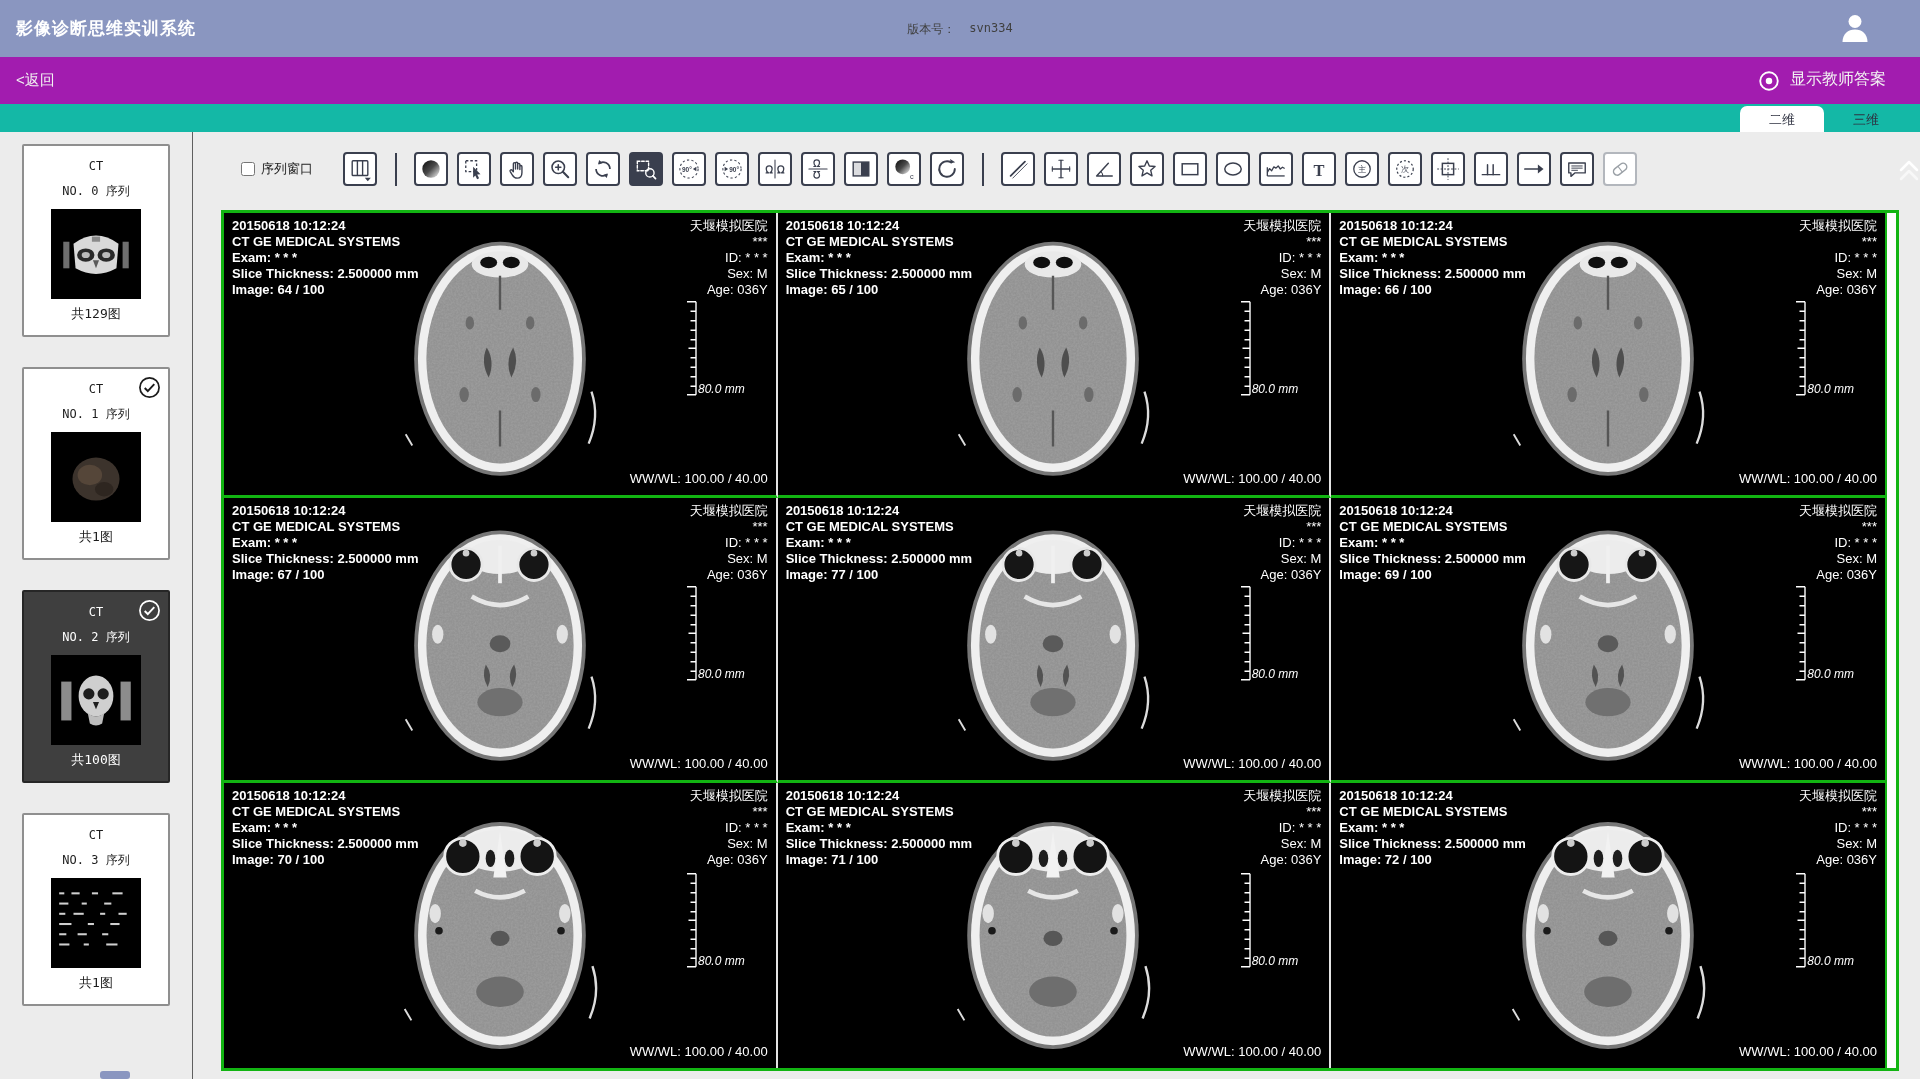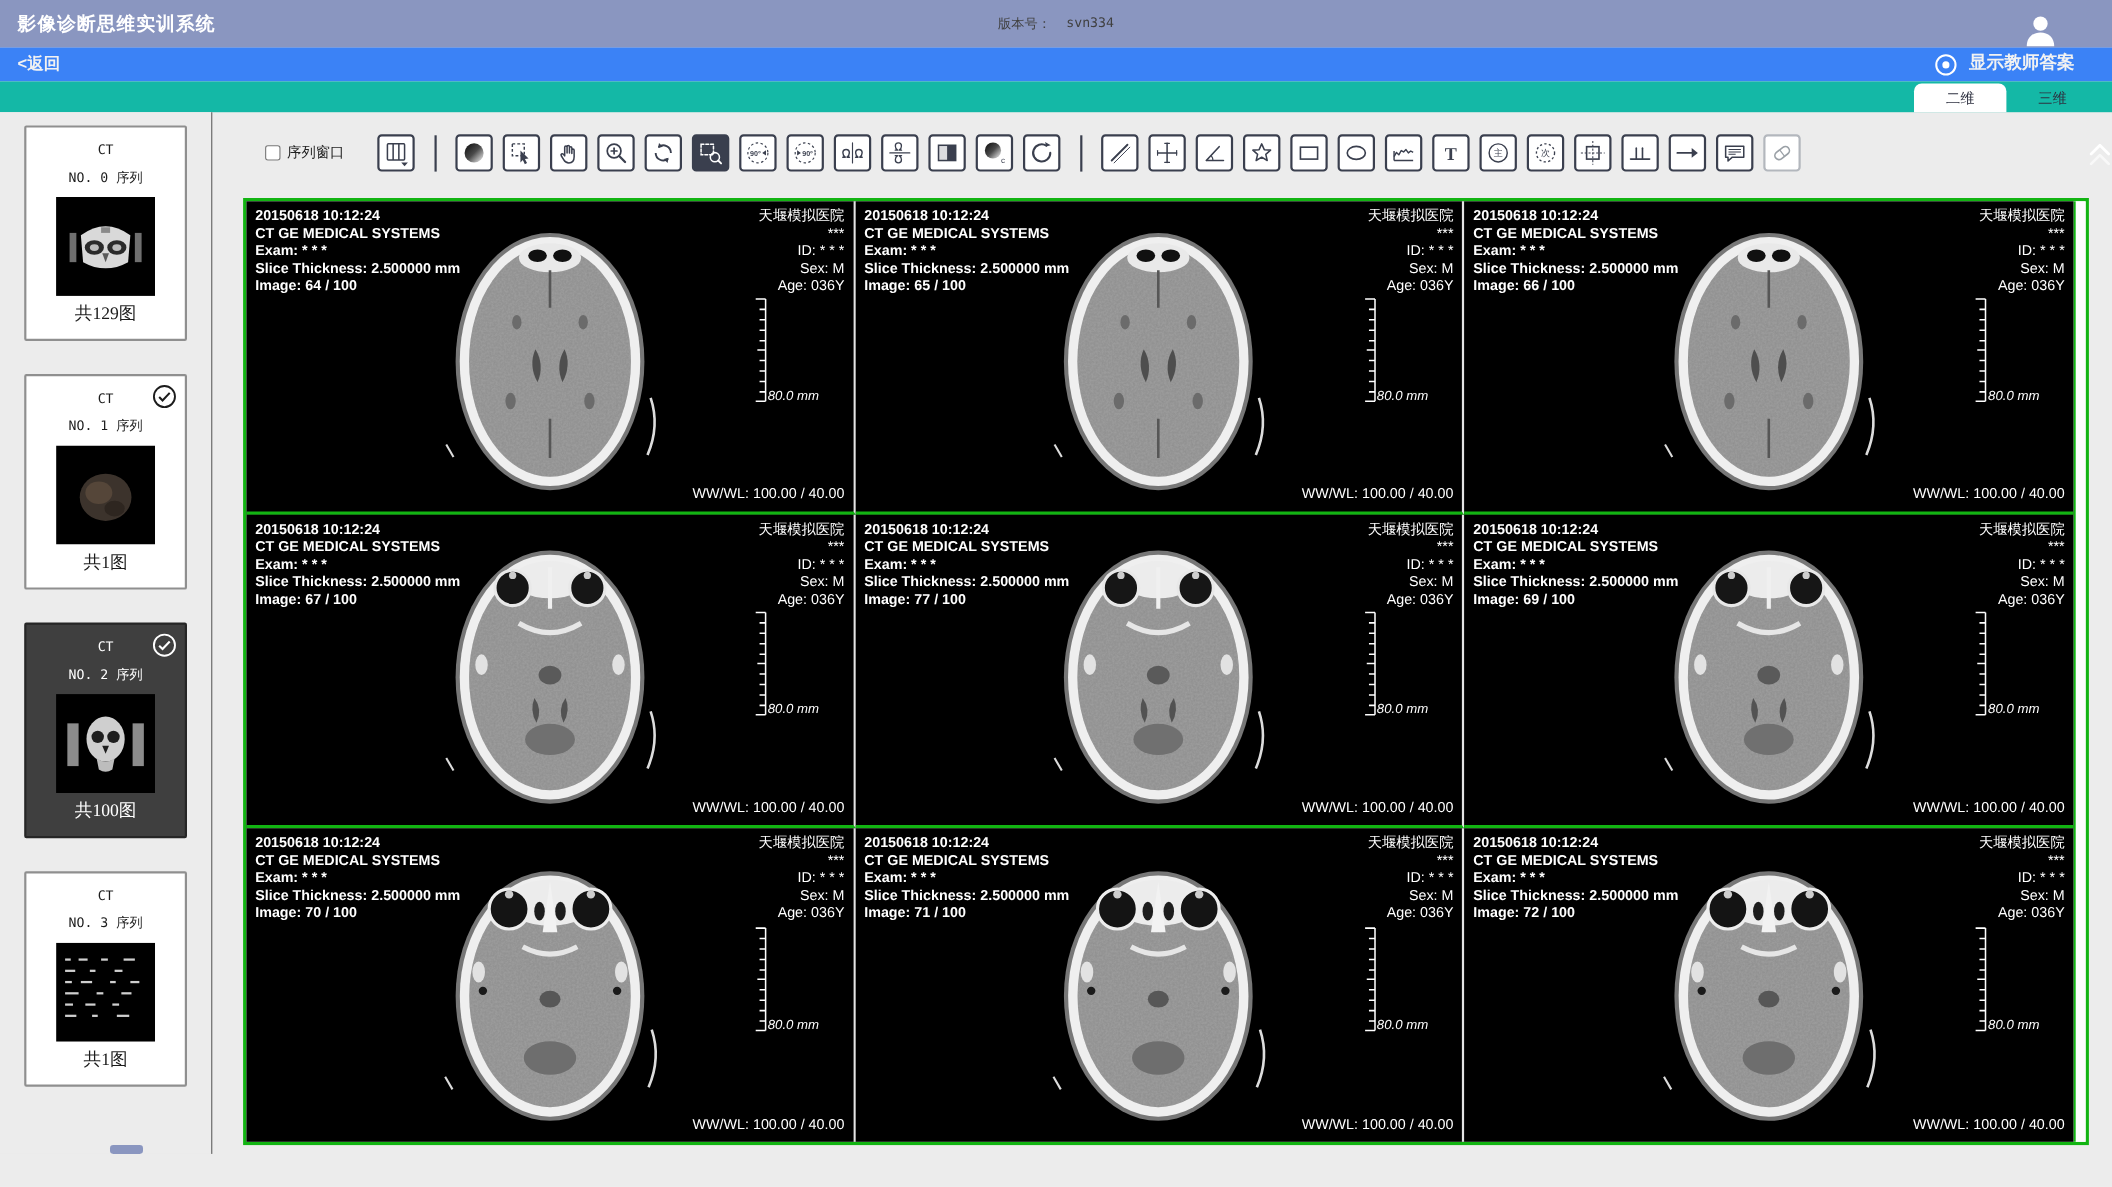--- a/index.html
+++ b/index.html
@@ -1,47 +1,47 @@
 <!DOCTYPE html>
 <html><head>
 <meta charset="utf-8">
 <style>
   html,body{margin:0;padding:0;}
   body{width:1920px;height:1079px;overflow:hidden;background:#ececec;
        font-family:"Liberation Sans","DejaVu Sans",sans-serif;-webkit-font-smoothing:antialiased;}
   .app{width:1920px;height:1079px;display:flex;flex-direction:column;}
 
   
-  .header{height:43px;background:#8a96c0;position:relative;display:flex;align-items:center;flex-shrink:0;}
+  .header{height:57px;background:#8a96c0;position:relative;display:flex;align-items:center;flex-shrink:0;}
   .title{color:#fff;font-size:17px;font-weight:bold;margin-left:16px;letter-spacing:1px;}
   .version{position:absolute;left:50%;top:50%;transform:translate(-50%,-50%);font-size:12px;color:#404040;
            font-family:"DejaVu Sans Mono",monospace;display:flex;gap:14px;}
   .avatar{position:absolute;right:48px;top:11px;width:34px;height:34px;}
 
-  .navbar{height:31px;background:#3b82f6;display:flex;align-items:center;color:#f2f2f2;flex-shrink:0;font-weight:bold;}
+  .navbar{height:47px;background:#a21caf;display:flex;align-items:center;color:#f2f2f2;flex-shrink:0;}
   .back{margin-left:16px;font-size:15px;cursor:pointer;}
   .show-answer{margin-left:auto;margin-right:34px;display:flex;align-items:flex-start;gap:9px;font-size:16px;cursor:pointer;}
 
   .tabstrip{height:28px;background:#14b8a6;display:flex;justify-content:flex-end;align-items:flex-end;
             padding-right:12px;flex-shrink:0;}
   .tab{width:84px;height:26px;line-height:27px;text-align:center;font-size:13px;color:#2e3140;cursor:pointer;}
   .tab.active{background:#fff;border-radius:7px 7px 0 0;}
 
   
   .content{height:947px;display:flex;}
   .sidebar{width:192px;flex-shrink:0;background:#ececec;border-right:1px solid #5f5f5f;position:relative;}
   .card{width:144px;margin:0 auto;background:#fff;border:2px solid #8f8f8f;border-radius:2px;
         text-align:center;position:relative;padding:13px 0 12px;color:#1c1c1c;
         font-family:"DejaVu Sans Mono",monospace;cursor:pointer;}
   .card + .card{margin-top:30px;}
   .card:first-child{margin-top:12px;}
   .card .modality{font-size:12px;}
   .card .name{font-size:12px;margin-top:10px;white-space:nowrap;}
   .thumb{width:90px;height:90px;display:block;margin:9px auto 6px;}
-  .count{font-size:16px;margin-top:5px;font-family:Liberation Serif, serif;}
+  .count{font-size:13px;margin-top:5px;}
   .card.selected{background:#3f3f3f;color:#fff;border-color:#262626;}
   .checkmark{position:absolute;top:7px;right:7px;width:23px;height:23px;color:currentColor;}
   .sb-thumbbar{position:absolute;left:100px;bottom:0;width:30px;height:8px;background:#8a96c0;border-radius:3px;}
 
   .main{flex:1;position:relative;display:flex;flex-direction:column;min-width:0;}
 
   
   .toolbar{display:flex;align-items:center;margin:17px 0 0 48px;height:40px;flex-shrink:0;}
   .series-window{display:flex;align-items:center;gap:6px;font-size:13px;color:#222;margin-right:30px;}
   .series-window input{width:14px;height:14px;margin:0;}

